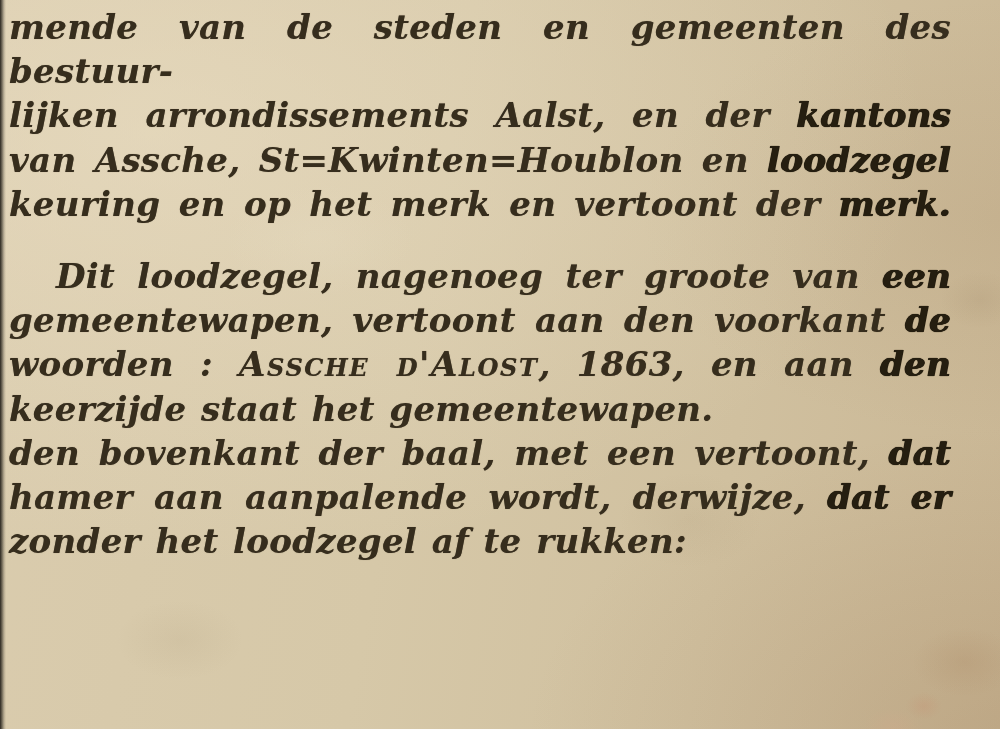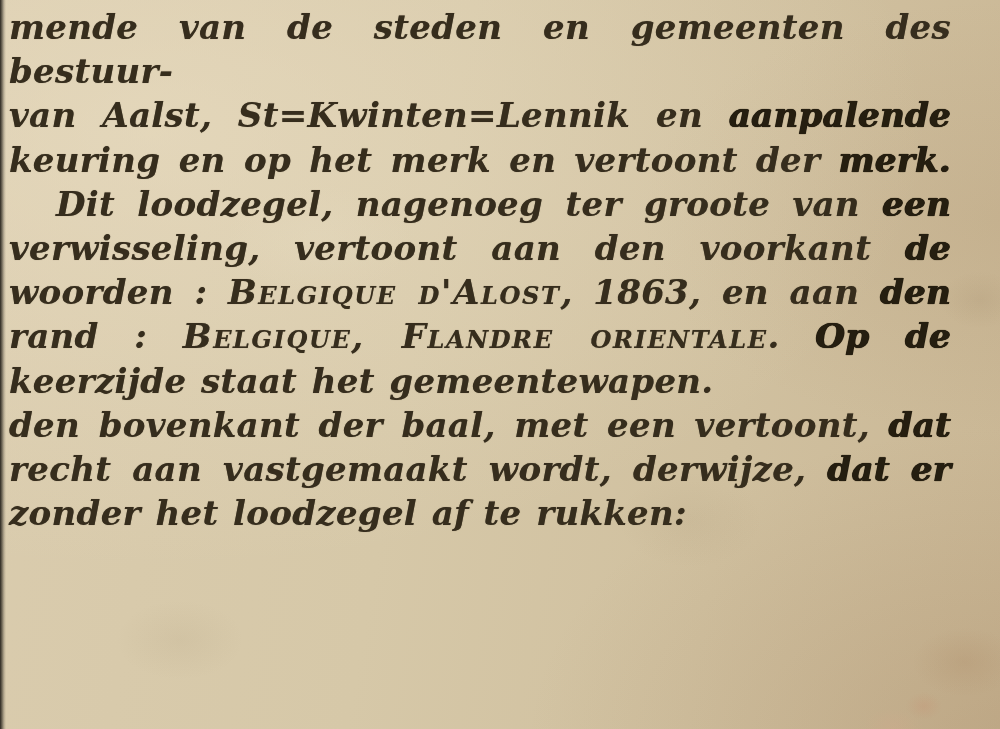--- a/index.html
+++ b/index.html
@@ -48,38 +48,38 @@
     letter-spacing: 0.3px;
     word-spacing: 2.5px;
     z-index: 2;
   }
   .line {
     text-align: justify;
     text-align-last: justify;
     text-shadow: 0 0 0.7px rgba(54,45,29,.65);
   }
   .line.noj { text-align-last: left; }
-  .line.ind { text-indent: 47px; }
+  .line.ind { text-indent: 47px; margin-top: 28px; }
   .smallcaps { font-variant: small-caps; letter-spacing: 1.6px; }
   .heavy {
     color: #251e10;
     text-shadow: 0 0 1.1px currentColor, 0.7px 0 0 currentColor, -0.5px 0.3px 0 currentColor;
   }
 </style>
 </head>
 <body>
 
 <div class="page">
   <div class="edge-shadow"></div>
   <div class="textblock" id="textblock">
       <div class="line"><span class="">mende van de steden en gemeenten des bestuur-</span></div>
-      <div class="line"><span class="">van Aalst, St=Kwinten=Lennik en </span><span class="heavy">aanpalende</span></div>
+      <div class="line"><span class="">lijken arrondissements Aalst, en der </span><span class="heavy">kantons</span></div>
+      <div class="line"><span class="">van Assche, St=Kwinten=Houblon en </span><span class="heavy">loodzegel</span></div>
       <div class="line"><span class="">keuring en op het merk en vertoont der </span><span class="heavy">merk.</span></div>
       <div class="line ind"><span class="">Dit loodzegel, nagenoeg ter groote van </span><span class="heavy">een</span></div>
-      <div class="line"><span class="">verwisseling, vertoont aan den voorkant </span><span class="heavy">de</span></div>
-      <div class="line"><span class="">woorden : </span><span class="smallcaps ">Belgique d'Alost</span><span class="">, 1863, en aan </span><span class="heavy">den</span></div>
-      <div class="line"><span class="">rand : </span><span class="smallcaps ">Belgique, Flandre orientale</span><span class="">. </span><span class="heavy">Op de</span></div>
+      <div class="line"><span class="">gemeentewapen, vertoont aan den voorkant </span><span class="heavy">de</span></div>
+      <div class="line"><span class="">woorden : </span><span class="smallcaps ">Assche d'Alost</span><span class="">, 1863, en aan </span><span class="heavy">den</span></div>
       <div class="line noj"><span class="">keerzijde staat het gemeentewapen.</span></div>
       <div class="line"><span class="">den bovenkant der baal, met een vertoont, </span><span class="heavy">dat</span></div>
-      <div class="line"><span class="">recht aan vastgemaakt wordt, derwijze, </span><span class="heavy">dat er</span></div>
+      <div class="line"><span class="">hamer aan aanpalende wordt, derwijze, </span><span class="heavy">dat er</span></div>
       <div class="line noj"><span class="">zonder het loodzegel af te rukken:</span></div>
     </div>
 </div>
 
 </body></html>

